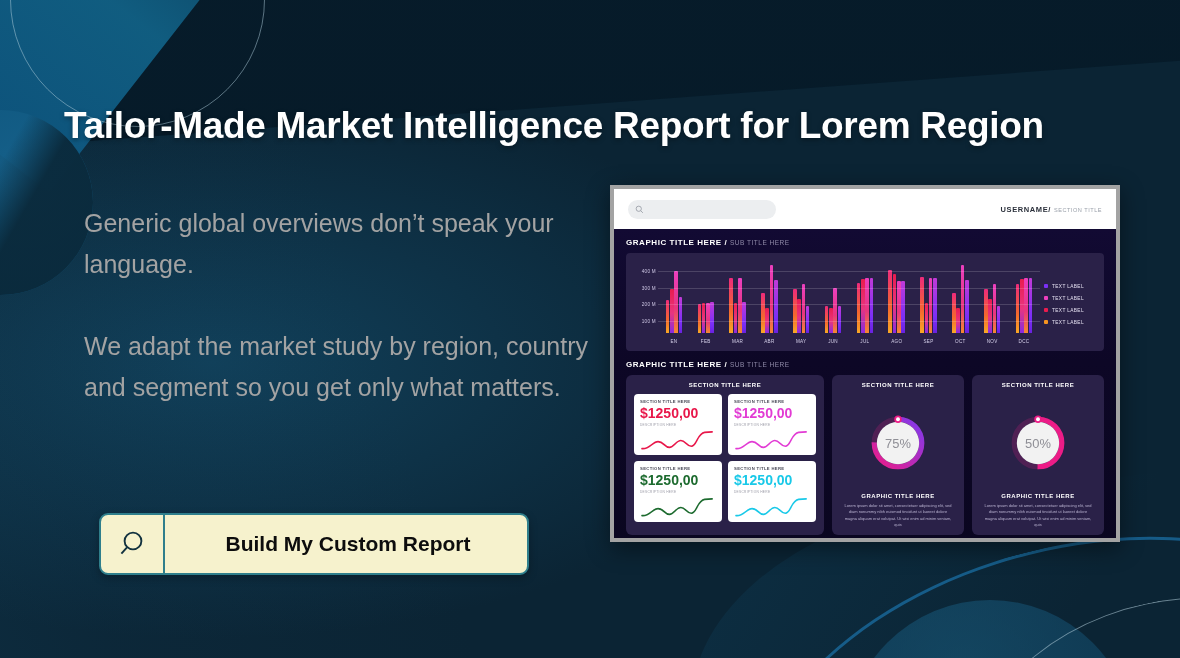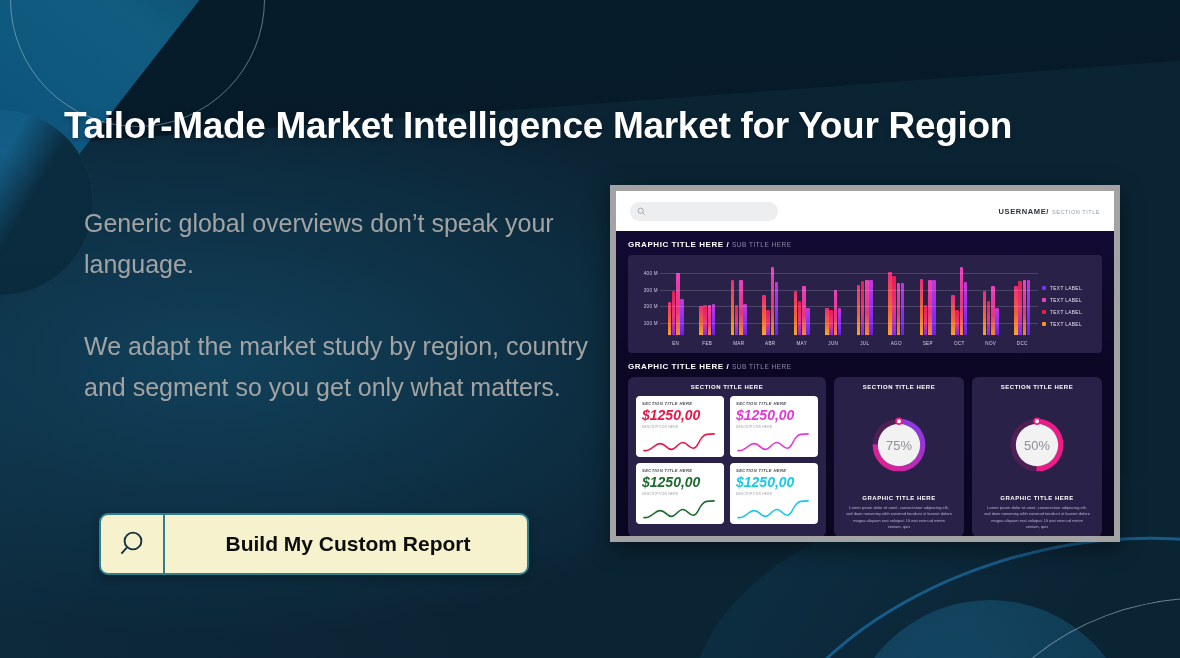--- a/index.html
+++ b/index.html
@@ -120,21 +120,21 @@
     flex:1; text-align:center; font-size:21px; font-weight:bold; color:#0d0d0d;
     padding-right:6px;
     padding-left:10px;
   }
 
   
   .dash{
     position:absolute; left:610px; top:185px; width:510px; height:357px;
     background:#0a0620; overflow:hidden;
     box-shadow:0 6px 22px rgba(0,0,0,.45);
-    border:6px solid #a3a3a3;
+    border:4px solid #a3a3a3;
   }
   .dash-topbar{
     height:40px; background:#ffffff; display:flex; align-items:center;
     padding:0 14px; justify-content:space-between;
   }
   .dash-search{
     width:148px; height:19px; background:#eceef0; border-radius:10px;
     display:flex; align-items:center; padding:0 7px; gap:4px;
   }
   .dash-user{
@@ -196,21 +196,21 @@
   .card{
     background:#2a2148; border-radius:6px; padding:7px 8px;
   }
   .card-head{
     text-align:center; font-size:6px; font-weight:bold; color:#ffffff;
     letter-spacing:.5px; margin-bottom:6px;
   }
   .card-wide{ flex:0 0 198px; }
   .card-donut{ flex:1; display:flex; flex-direction:column;align-items:center; }
 
-  .mini-grid{ display:grid; grid-template-columns:1fr 1fr; gap:6px;font-style:italic; }
+  .mini-grid{ display:grid; grid-template-columns:1fr 1fr; gap:6px; }
   .mini{
     background:#ffffff; border-radius:4px; padding:5px 6px; height:61px;
     display:flex; flex-direction:column;
   }
   .mini-t{ font-size:4.2px; font-weight:bold; color:#4a4a58; letter-spacing:.35px; }
   .mini-v{ font-size:14px; font-weight:bold; line-height:17px; margin-top:1px; }
   .mini-d{ font-size:3.2px; color:#9a9aa6; letter-spacing:.3px; margin-top:1px; }
   .mini-spark{ flex:1; margin-top:2px; }
 
   .donut-wrap{ flex:1; display:flex; align-items:center; justify-content:center; }
@@ -237,21 +237,21 @@
   <div class="bg-disc-left"></div>
   <div class="bg-disc-left-shade"></div>
   <div class="bg-wedge-br"></div>
   <div class="bg-disc-br"></div>
   <div class="bg-arc-br"></div>
   <div class="bg-arc-br2"></div>
 </div>
 
 <div class="content">
 
-  <div class="headline">Tailor-Made Market Intelligence Market for Your Region</div>
+  <div class="headline">Tailor-Made Market Intelligence Report for Lorem Region</div>
 
   <div class="bodytext">
     <p>Generic global overviews don’t speak your language.</p>
     <p>We adapt the market study by region, country and segment so you get only what matters.</p>
   </div>
 
   <div class="cta">
     <div class="cta-iconbox">
       <svg width="30" height="30" viewBox="0 0 30 30">
         <circle cx="16" cy="12" r="8.4" fill="none" stroke="#12323f" stroke-width="1.9"></circle>

